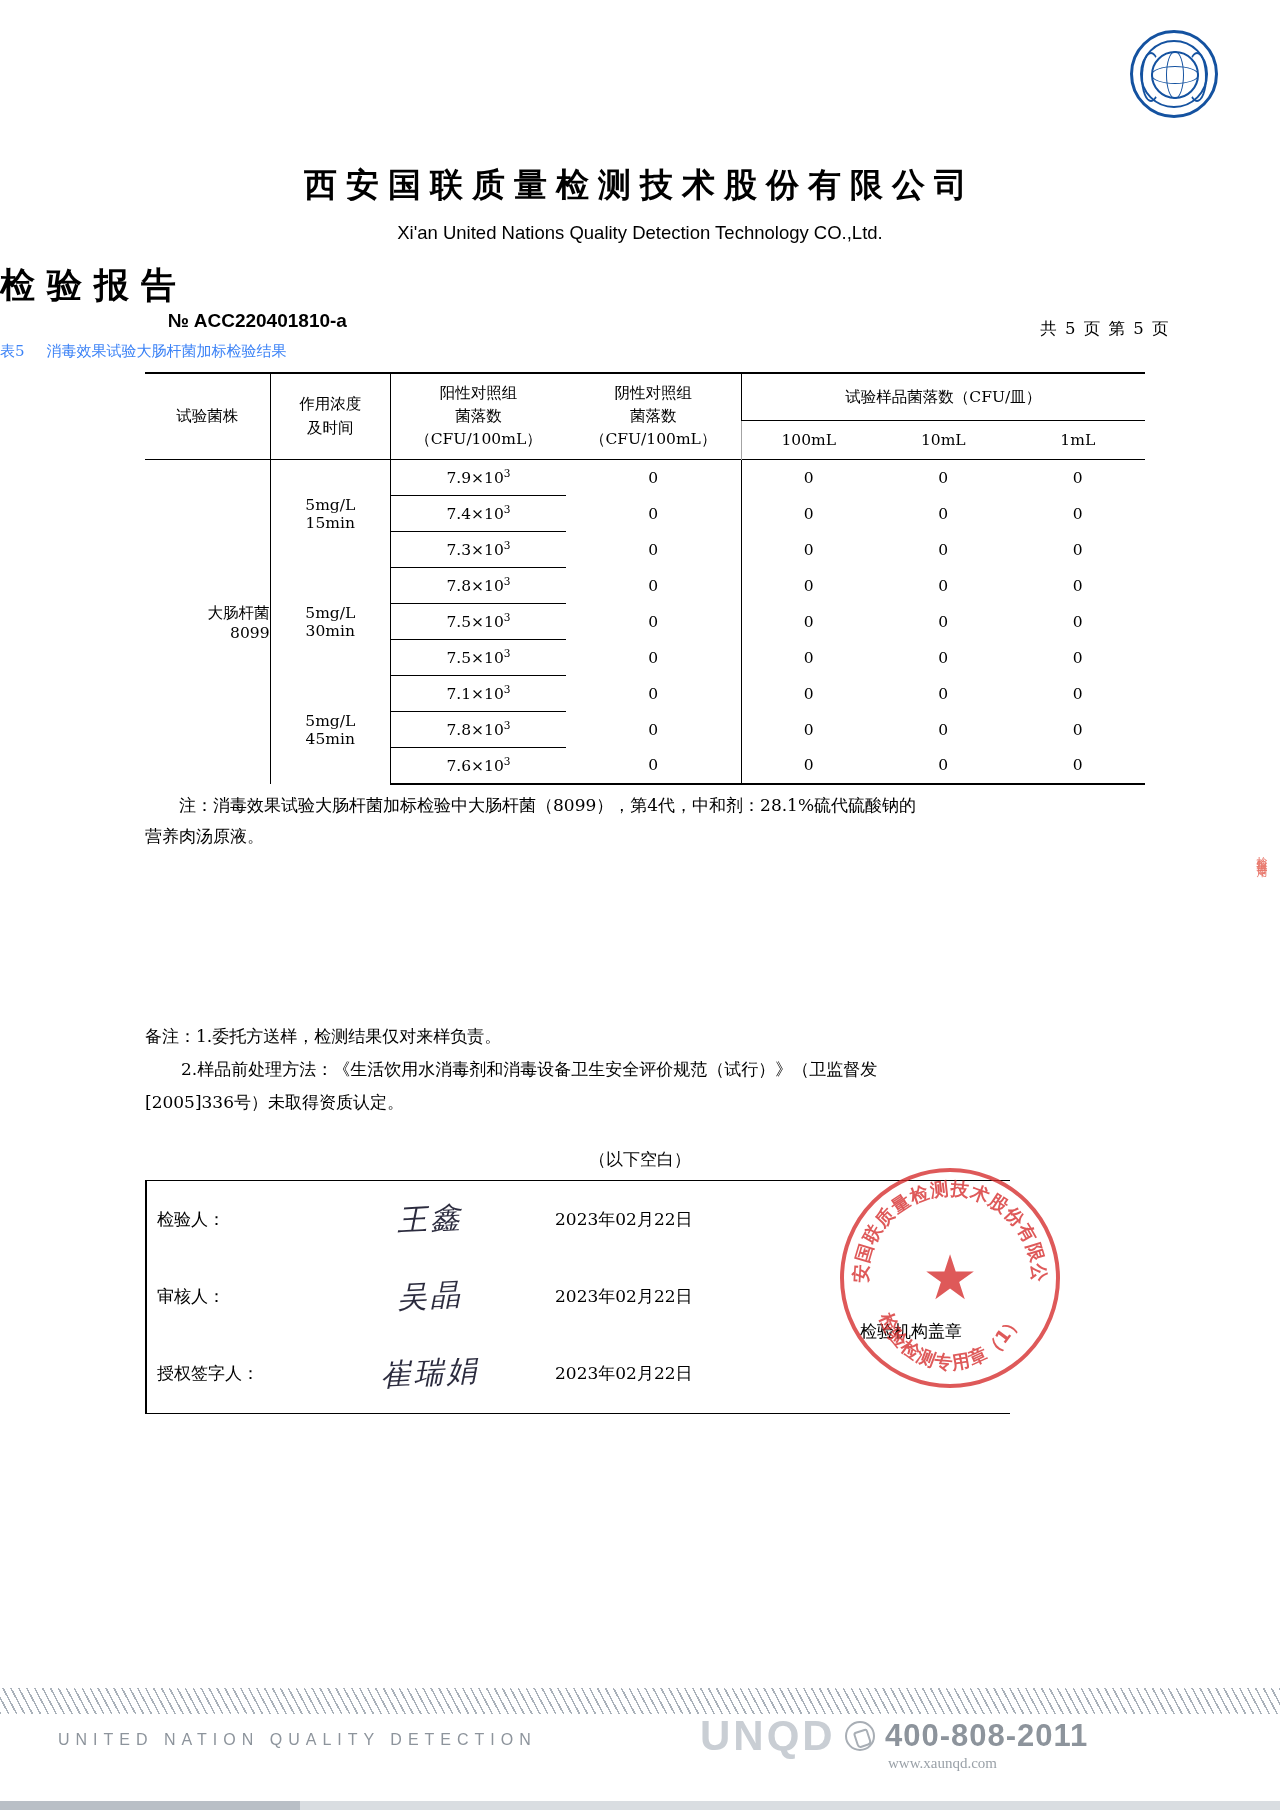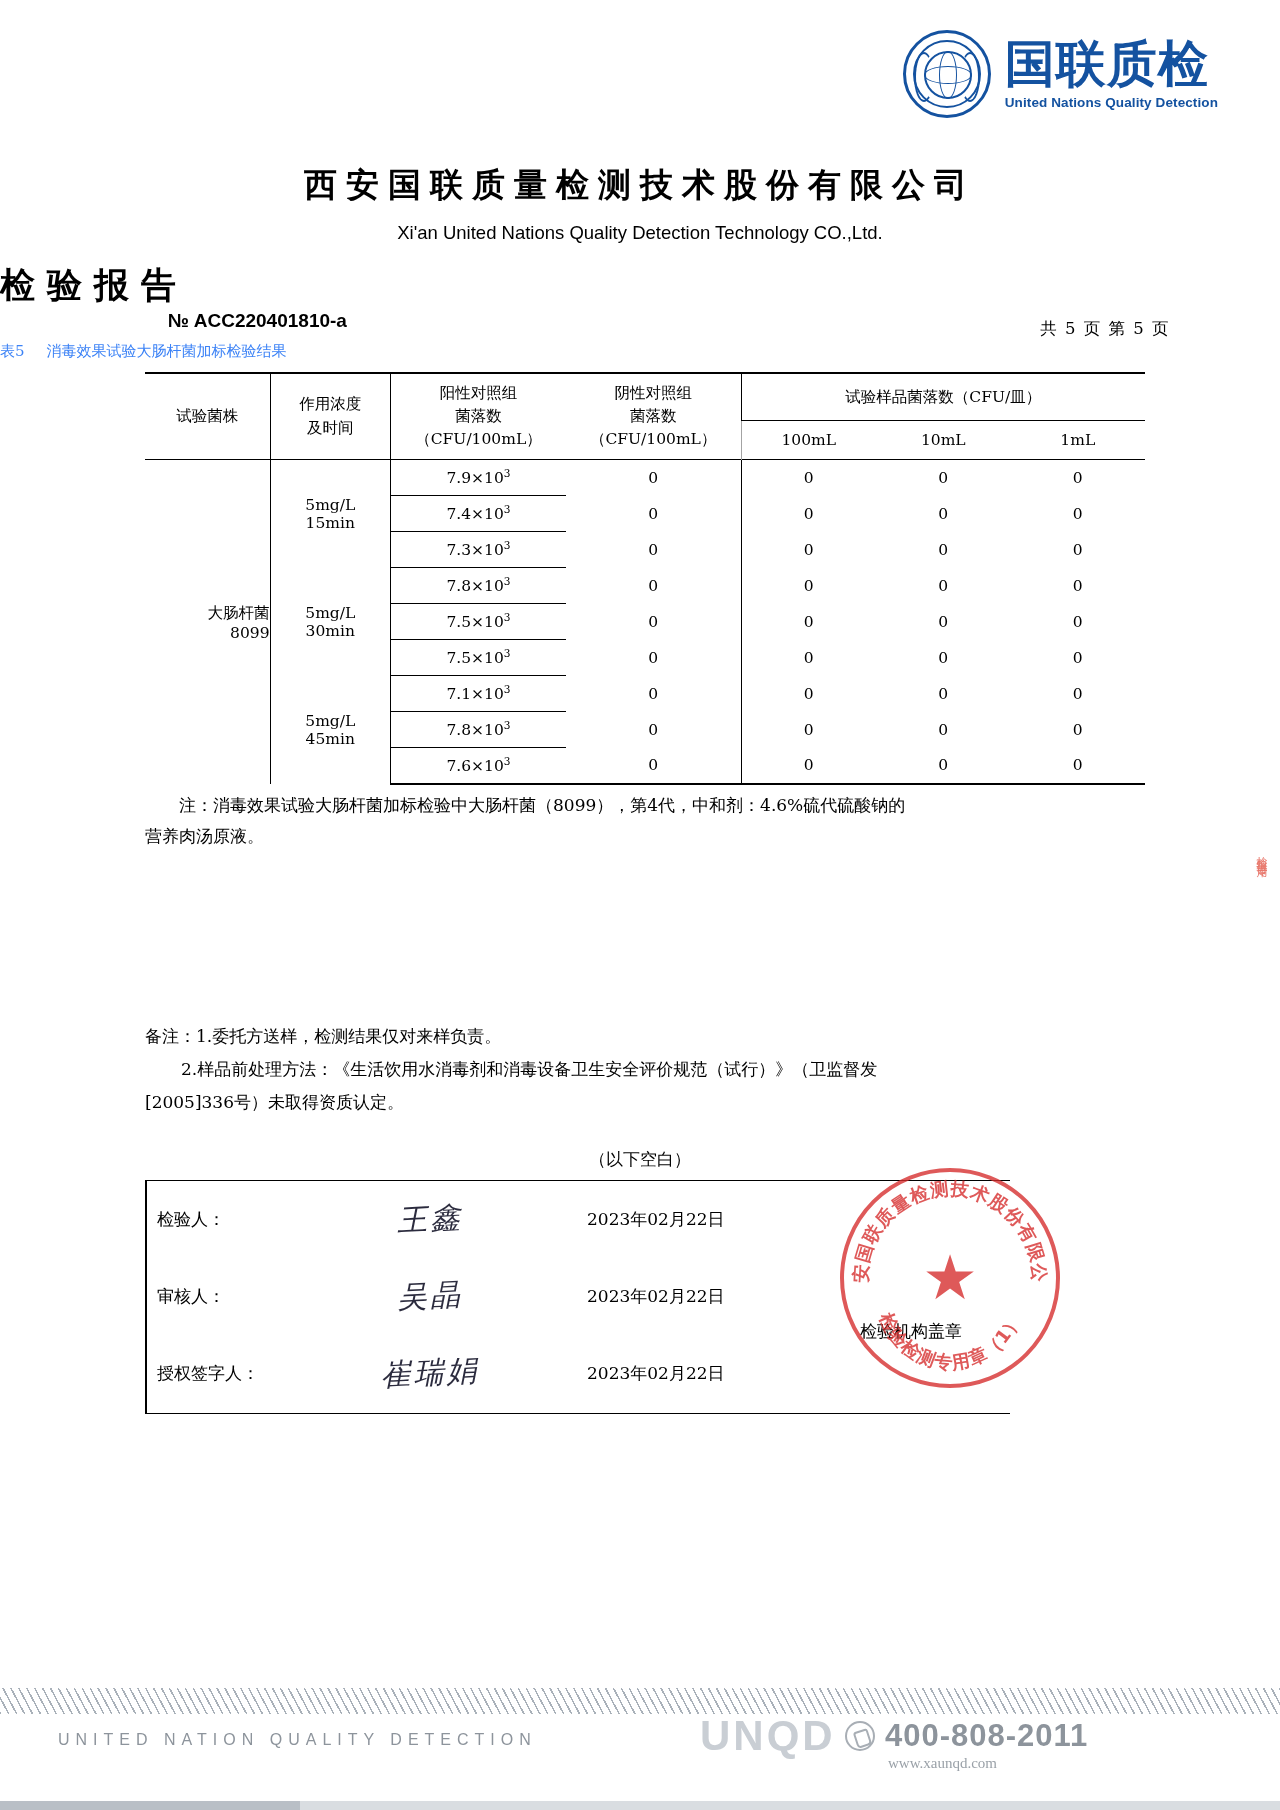--- a/index.html
+++ b/index.html
@@ -258,21 +258,20 @@
     transform: rotate(-3deg);
     font-style: italic;
     letter-spacing: 3px;
     opacity: 0.92;
   }
   .sig-row .date {
     font-family: "DejaVu Serif", serif;
     font-size: 17px;
     width: 230px;
     text-align: left;
-    margin-left: 32px;
   }
   .seal-label {
     position: absolute;
     top: 1320px;
     left: 860px;
     font-family: "DejaVu Serif", serif;
     font-size: 17px;
     color: #000;
   }
 
@@ -409,24 +408,20 @@
   }
 </style>
 </head>
 <body>
 
 <div class="logo-row">
   <div class="logo-emblem">
     <div class="globe"></div>
     <div class="wreath-l"></div>
     <div class="wreath-r"></div>
-  </div>
-  <div class="logo-text-block">
-    <div class="logo-cn">国联质检</div>
-    <div class="logo-en">United Nations Quality Detection</div>
   </div>
 </div>
 
 <div class="company-cn">西安国联质量检测技术股份有限公司</div>
 <div class="company-en">Xi'an United Nations Quality Detection Technology CO.,Ltd.</div>
 <div class="report-title">检验报告</div>
 <div class="report-no">№ ACC220401810-a</div>
 <div class="page-no">共 5 页 第 5 页</div>
 
 <div class="table-caption">
@@ -557,21 +552,21 @@
       </td>
       <td class="rule-thick-bottom">0</td>
       <td class="rule-thick-bottom" style="border-left:1px solid #000;">0</td>
       <td class="rule-thick-bottom">0</td>
       <td class="rule-thick-bottom">0</td>
     </tr>
   </tbody>
 </table>
 
 <div class="note">
-  <div><span class="indent"></span><span>注：消毒效果试验大肠杆菌加标检验中大肠杆菌（8099），第4代，中和剂：4.6%硫代硫酸钠的</span></div>
+  <div><span class="indent"></span><span>注：消毒效果试验大肠杆菌加标检验中大肠杆菌（8099），第4代，中和剂：28.1%硫代硫酸钠的</span></div>
   <div>营养肉汤原液。</div>
 </div>
 
 <div class="remarks">
   <div>备注：1.委托方送样，检测结果仅对来样负责。</div>
   <div><span class="indent2"></span><span>2.样品前处理方法：《生活饮用水消毒剂和消毒设备卫生安全评价规范（试行）》（卫监督发</span></div>
   <div>[2005]336号）未取得资质认定。</div>
 </div>
 
 <div class="blank-line">（以下空白）</div>

